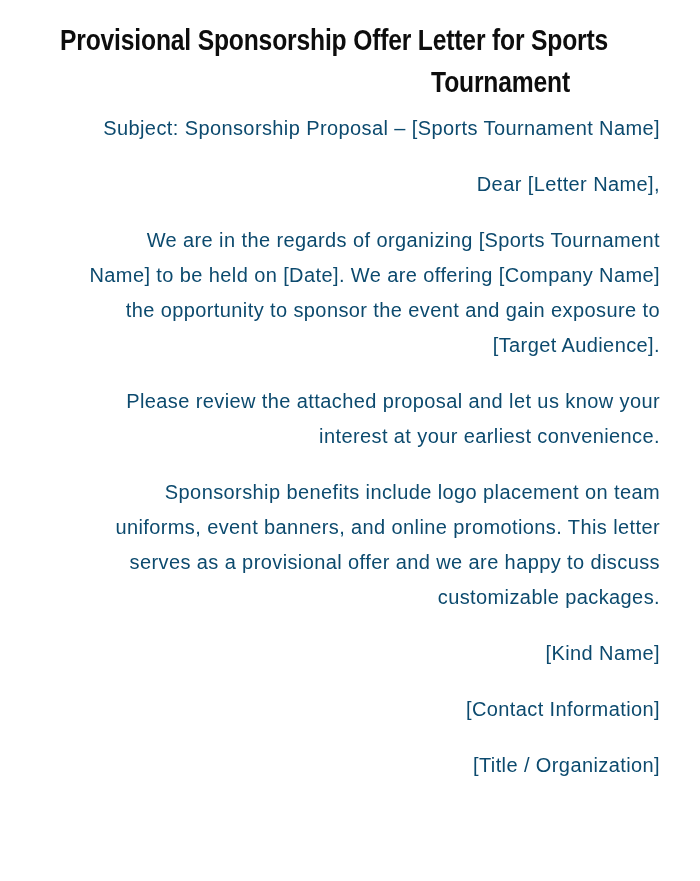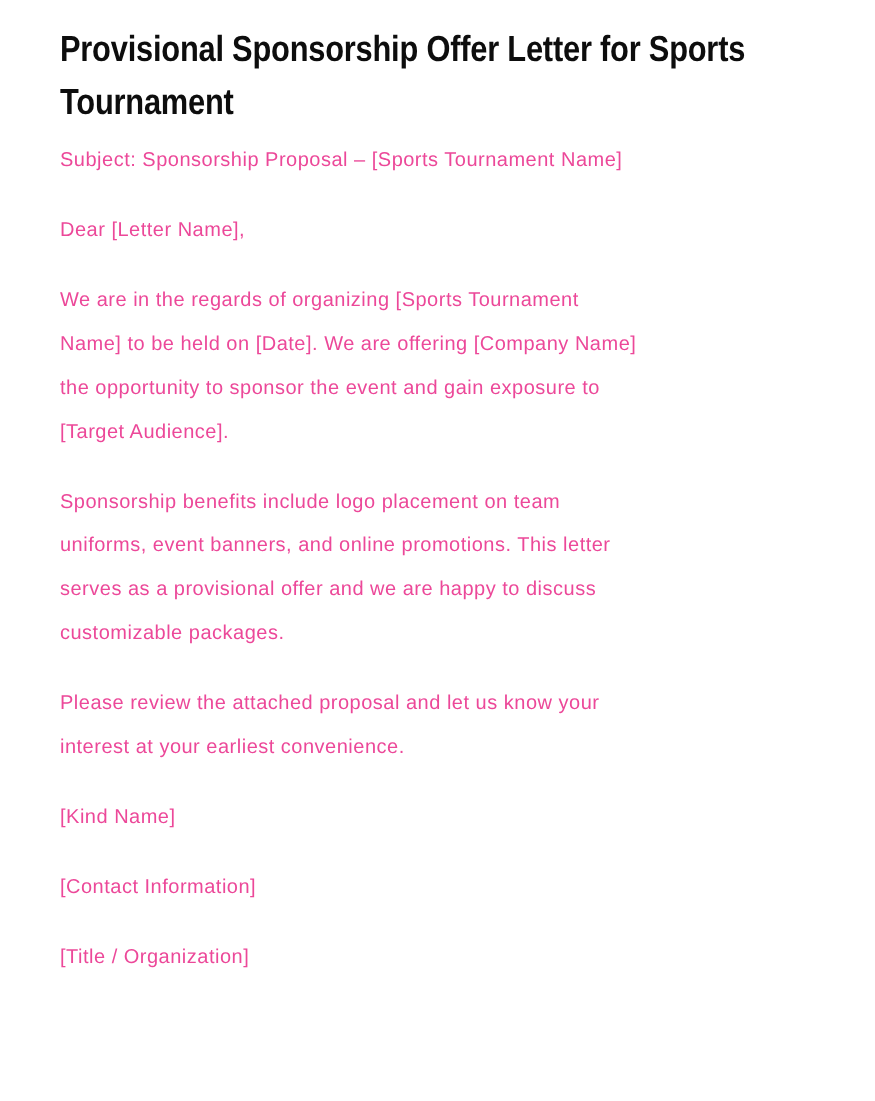--- a/index.html
+++ b/index.html
@@ -9,42 +9,43 @@
   }
   body {
     width: 700px;
     height: 881px;
     overflow: hidden;
   }
   .page {
     box-sizing: border-box;
     width: 700px;
     height: 626px;
-    padding: 19px 40px 0 48px;
+    padding: 19px 40px 0 60px;
     background: #ffffff;
     font-family: "Liberation Sans", sans-serif;
+    text-align: right;
   }
   .doc-title {
     margin: 0 0 8px 0;
     padding: 0;
     color: #0d0d0d;
     font-weight: 700;
     font-size: 29px;
     line-height: 42px;
     letter-spacing: -0.2px;
     transform: scaleX(0.85);
     transform-origin: 0 0;
     white-space: nowrap;
   }
   .para {
     margin: 0 0 21px 0;
   }
   .para .line {
-    color: #ec4899;
-    font-size: 16px;
+    color: #0c4a6e;
+    font-size: 20px;
     line-height: 35px;
     letter-spacing: 0.4px;
     white-space: nowrap;
   }
 </style>
 </head>
 <body>
 
 <div class="page">
 
@@ -62,29 +63,29 @@
   </div>
 
   <div class="para">
     <div class="line">We are in the regards of organizing [Sports Tournament</div>
     <div class="line">Name] to be held on [Date]. We are offering [Company Name]</div>
     <div class="line">the opportunity to sponsor the event and gain exposure to</div>
     <div class="line">[Target Audience].</div>
   </div>
 
   <div class="para">
+    <div class="line">Please review the attached proposal and let us know your</div>
+    <div class="line">interest at your earliest convenience.</div>
+  </div>
+
+  <div class="para">
     <div class="line">Sponsorship benefits include logo placement on team</div>
     <div class="line">uniforms, event banners, and online promotions. This letter</div>
     <div class="line">serves as a provisional offer and we are happy to discuss</div>
     <div class="line">customizable packages.</div>
-  </div>
-
-  <div class="para">
-    <div class="line">Please review the attached proposal and let us know your</div>
-    <div class="line">interest at your earliest convenience.</div>
   </div>
 
 
   <div class="para">
     <div class="line">[Kind Name]</div>
   </div>
 
   <div class="para">
     <div class="line">[Contact Information]</div>
   </div>

